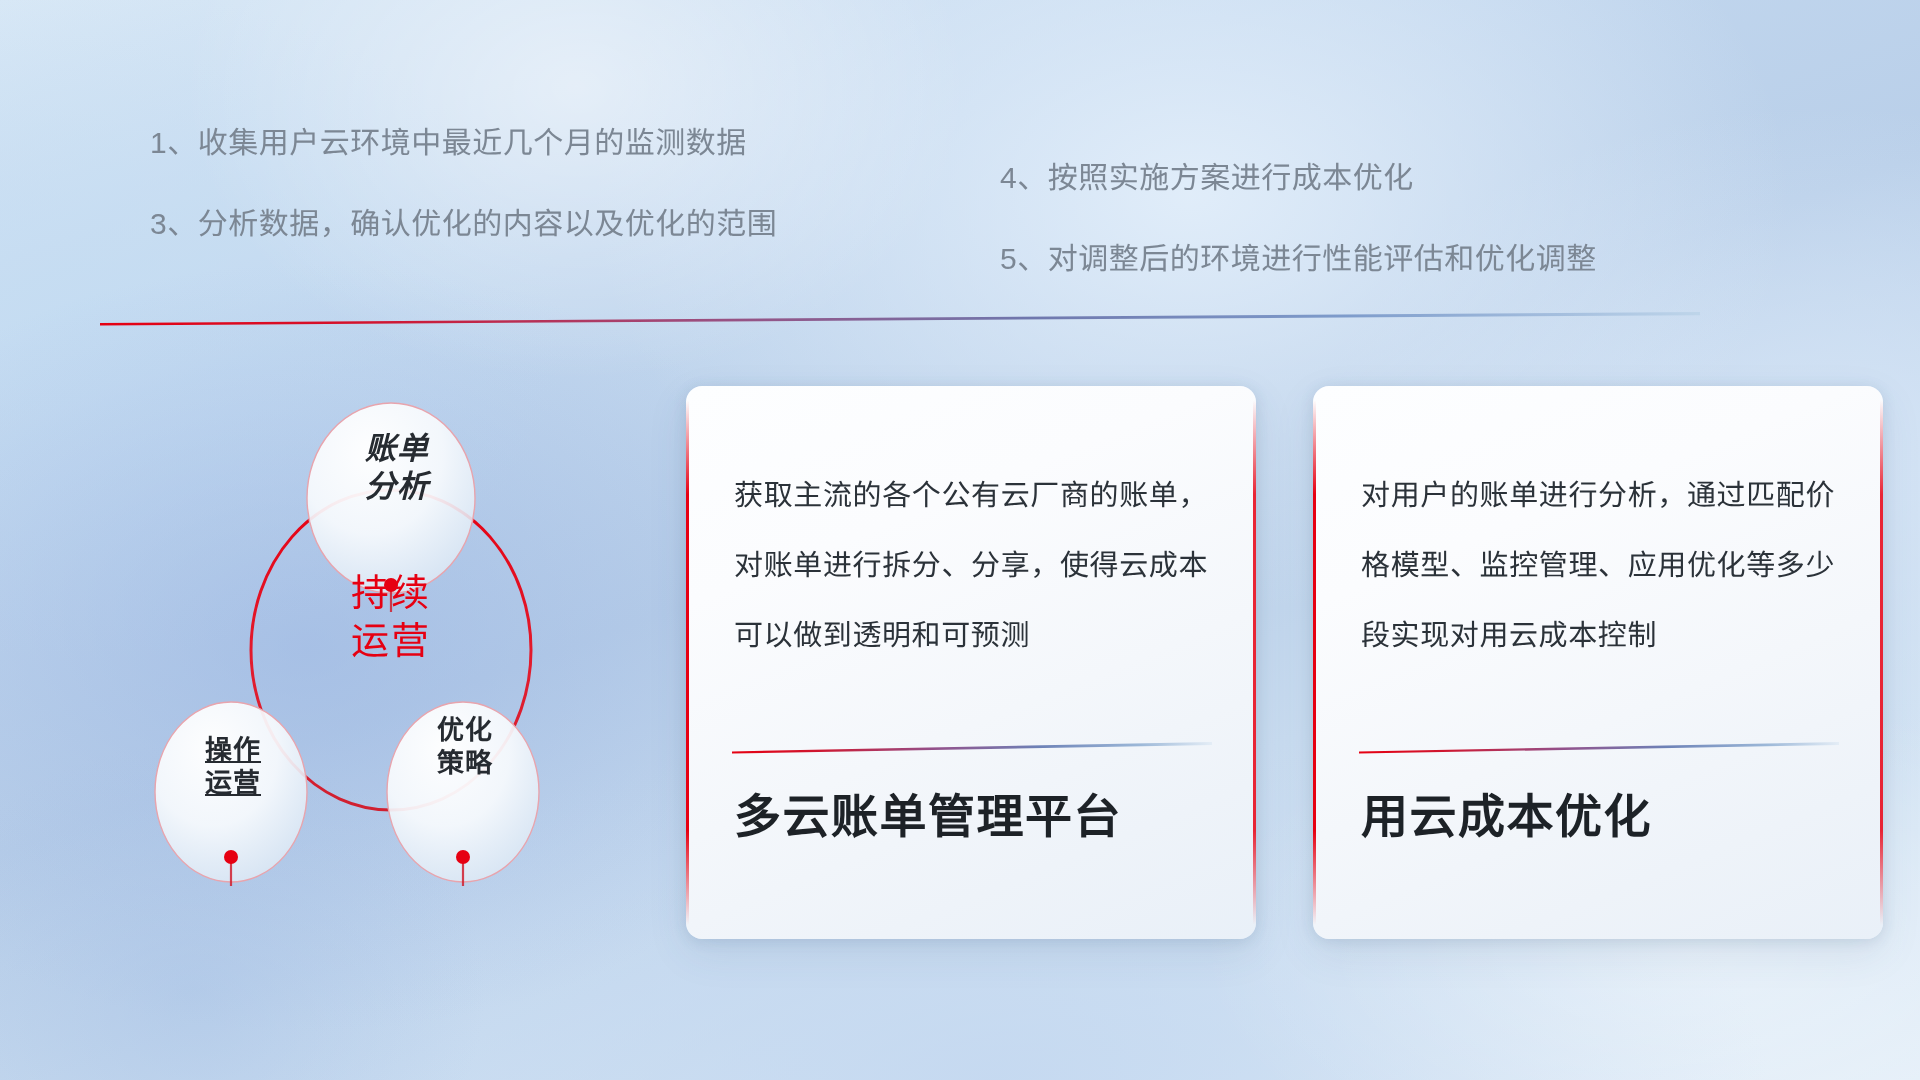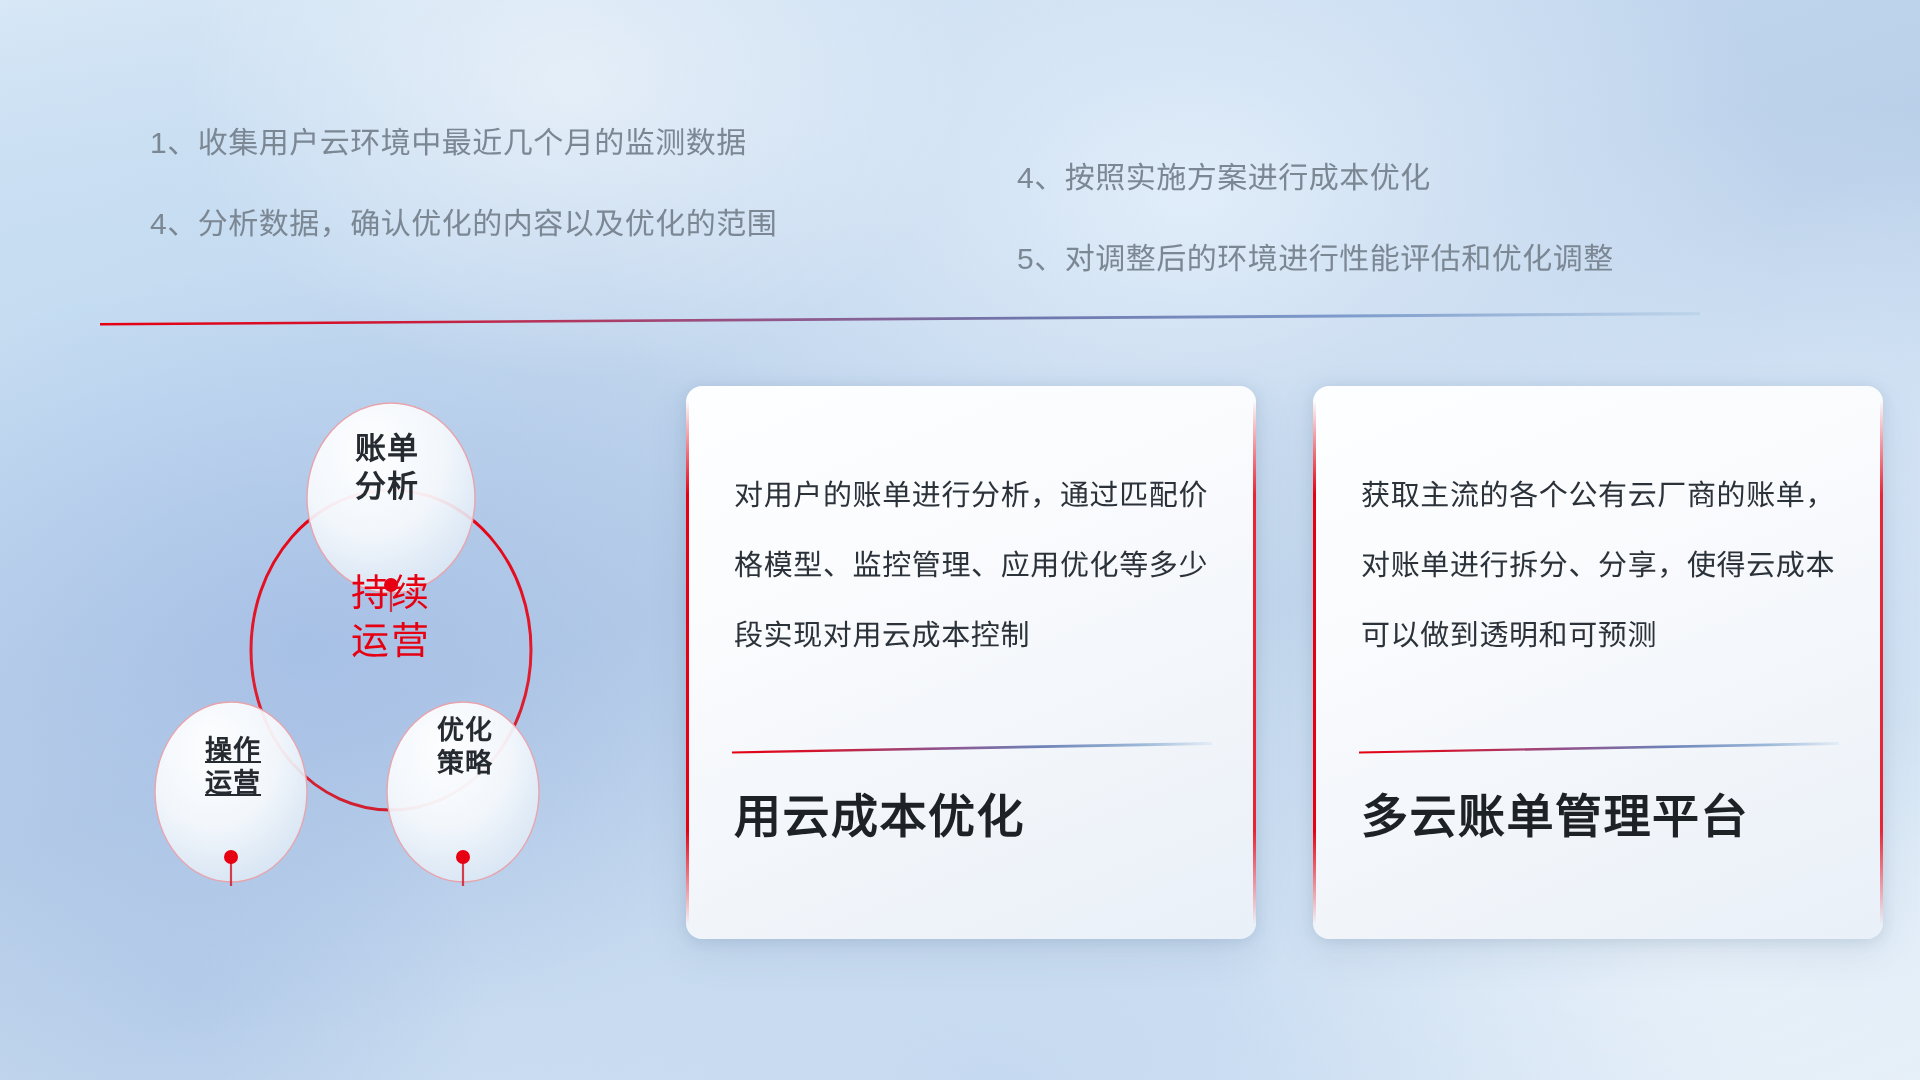--- a/index.html
+++ b/index.html
@@ -50,21 +50,21 @@
   }
   .steps-col {
     position: absolute;
     color: #7c8794;
     font-size: 30px;
     line-height: 1.0;
     letter-spacing: 0.5px;
     white-space: nowrap;
   }
   .steps-col.left  { left: 150px; top: 128px; }
-  .steps-col.right { left: 1000px; top: 163px; margin-left: 17px; }
+  .steps-col.right { left: 1000px; top: 163px; }
   .step-item {
     margin-bottom: 51px;
   }
   .step-item:last-child { margin-bottom: 0; text-align: right; }
 
   
   .divider-wrap {
     position: absolute;
     left: 100px;
     top: 312px;
@@ -85,21 +85,21 @@
 
   .venn-label {
     position: absolute;
     text-align: center;
     color: #262b31;
     font-weight: 700;
     line-height: 1.22;
     white-space: pre-line;
     letter-spacing: 1px;
   }
-  .venn-label.top    { left: 222px; top: 100px;  width: 160px; font-size: 31px; }
+  .venn-label.top    { left: 232px; top: 100px;  width: 160px; font-size: 31px; font-style: italic; }
   .venn-label.bottom-left  { left: 68px;  top: 404px; width: 160px; font-size: 27px; text-decoration: underline; }
   .venn-label.bottom-right { left: 300px; top: 384px; width: 160px; font-size: 27px; }
 
   .venn-center {
     position: absolute;
     left: 196px;
     top: 240px;
     width: 220px;
     text-align: center;
     color: #e60012;
@@ -185,21 +185,21 @@
 </style>
 </head>
 <body>
 
 <div class="slide">
 
   <div class="steps">
 
     <div class="steps-col left">
       <div class="step-item">1、收集用户云环境中最近几个月的监测数据</div>
-      <div class="step-item">4、分析数据，确认优化的内容以及优化的范围</div>
+      <div class="step-item">3、分析数据，确认优化的内容以及优化的范围</div>
     </div>
 
     <div class="steps-col right">
       <div class="step-item">4、按照实施方案进行成本优化</div>
       <div class="step-item">5、对调整后的环境进行性能评估和优化调整</div>
     </div>
 
   </div>
 
   <div class="divider-wrap">
@@ -260,20 +260,42 @@
     <div class="venn-label bottom-left">操作
 运营</div>
 
     <div class="venn-label bottom-right">优化
 策略</div>
   </div>
 
   <div class="cards">
 
     <div class="card">
+      <div class="card-body">获取主流的各个公有云厂商的账单，对账单进行拆分、分享，使得云成本可以做到透明和可预测</div>
+
+      <div class="card-rule">
+        <svg viewBox="0 0 480 12" preserveAspectRatio="none" aria-hidden="true">
+          <defs>
+            <linearGradient id="cardRule1" x1="0" y1="0" x2="1" y2="0">
+              <stop offset="0%" stop-color="#e60012"></stop>
+              <stop offset="18%" stop-color="#cf1730"></stop>
+              <stop offset="42%" stop-color="#93508a"></stop>
+              <stop offset="64%" stop-color="#6d82b7"></stop>
+              <stop offset="85%" stop-color="#9cb8d8"></stop>
+              <stop offset="100%" stop-color="#e4edf6"></stop>
+            </linearGradient>
+          </defs>
+          <path d="M0,9.4 L480,0 L480,3.0 L0,11.6 Z" fill="url(#cardRule1)"></path>
+        </svg>
+      </div>
+
+      <div class="card-title">多云账单管理平台</div>
+    </div>
+
+    <div class="card">
       <div class="card-body">对用户的账单进行分析，通过匹配价格模型、监控管理、应用优化等多少段实现对用云成本控制</div>
 
       <div class="card-rule">
         <svg viewBox="0 0 480 12" preserveAspectRatio="none" aria-hidden="true">
           <defs>
             <linearGradient id="cardRule2" x1="0" y1="0" x2="1" y2="0">
               <stop offset="0%" stop-color="#e60012"></stop>
               <stop offset="18%" stop-color="#cf1730"></stop>
               <stop offset="42%" stop-color="#93508a"></stop>
               <stop offset="64%" stop-color="#6d82b7"></stop>
@@ -281,37 +303,15 @@
               <stop offset="100%" stop-color="#e4edf6"></stop>
             </linearGradient>
           </defs>
           <path d="M0,9.4 L480,0 L480,3.0 L0,11.6 Z" fill="url(#cardRule2)"></path>
         </svg>
       </div>
 
       <div class="card-title">用云成本优化</div>
     </div>
 
-    <div class="card">
-      <div class="card-body">获取主流的各个公有云厂商的账单，对账单进行拆分、分享，使得云成本可以做到透明和可预测</div>
-
-      <div class="card-rule">
-        <svg viewBox="0 0 480 12" preserveAspectRatio="none" aria-hidden="true">
-          <defs>
-            <linearGradient id="cardRule1" x1="0" y1="0" x2="1" y2="0">
-              <stop offset="0%" stop-color="#e60012"></stop>
-              <stop offset="18%" stop-color="#cf1730"></stop>
-              <stop offset="42%" stop-color="#93508a"></stop>
-              <stop offset="64%" stop-color="#6d82b7"></stop>
-              <stop offset="85%" stop-color="#9cb8d8"></stop>
-              <stop offset="100%" stop-color="#e4edf6"></stop>
-            </linearGradient>
-          </defs>
-          <path d="M0,9.4 L480,0 L480,3.0 L0,11.6 Z" fill="url(#cardRule1)"></path>
-        </svg>
-      </div>
-
-      <div class="card-title">多云账单管理平台</div>
-    </div>
-
   </div>
 
 </div>
 
 </body></html>

